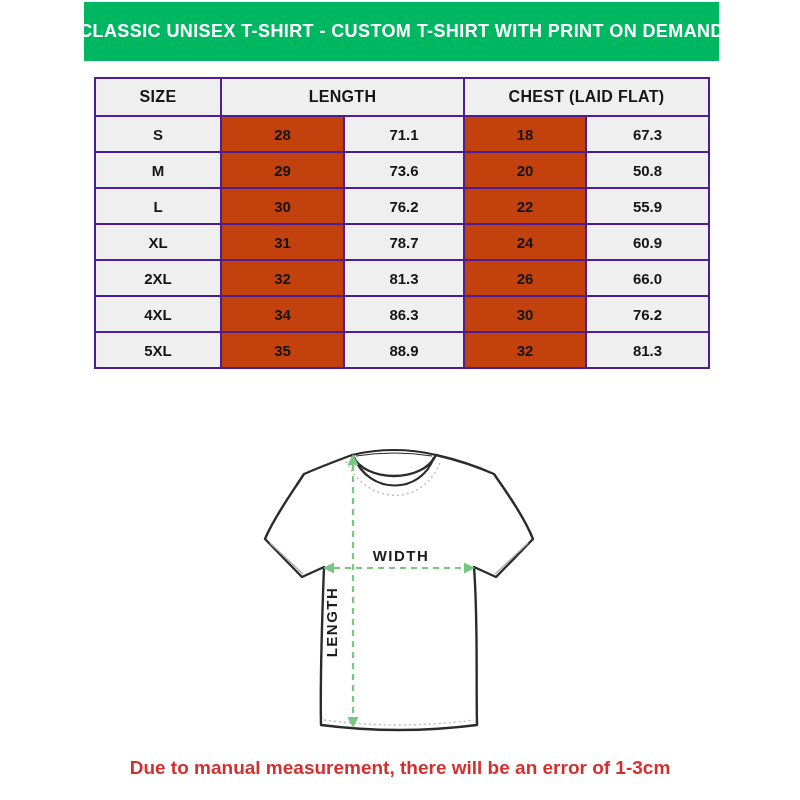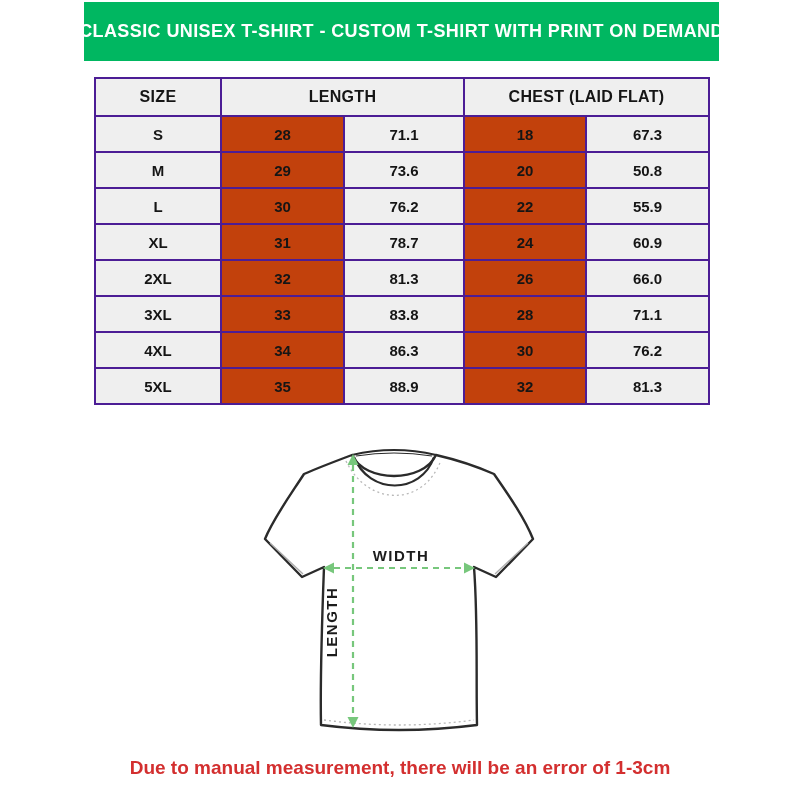--- a/index.html
+++ b/index.html
@@ -106,27 +106,20 @@
         <td class="shade">60.9</td>
       </tr>
       <tr>
         <td class="shade">2XL</td>
         <td>32</td>
         <td class="shade">81.3</td>
         <td>26</td>
         <td class="shade">66.0</td>
       </tr>
       <tr>
-        <td class="shade">3XL</td>
-        <td>33</td>
-        <td class="shade">83.8</td>
-        <td>28</td>
-        <td class="shade">71.1</td>
-      </tr>
-      <tr>
         <td class="shade">4XL</td>
         <td>34</td>
         <td class="shade">86.3</td>
         <td>30</td>
         <td class="shade">76.2</td>
       </tr>
       <tr>
         <td class="shade">5XL</td>
         <td>35</td>
         <td class="shade">88.9</td>

